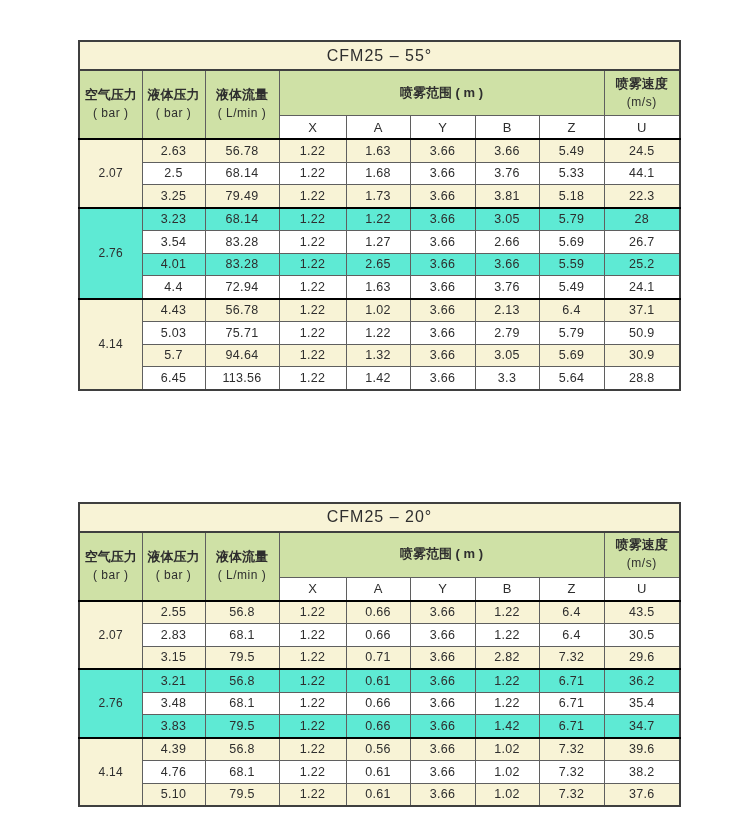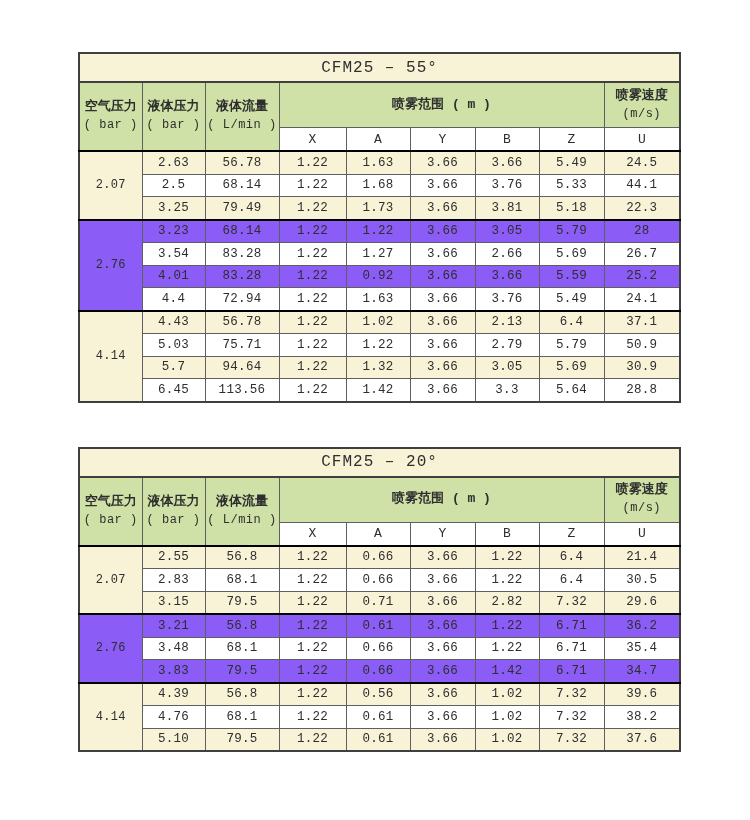--- a/index.html
+++ b/index.html
@@ -1,40 +1,40 @@
 <!DOCTYPE html>
 <html><head>
 <meta charset="utf-8">
 <style>
   html,body{margin:0;padding:0;}
   body{
     width:750px;height:820px;background:#ffffff;
     font-family:"Liberation Sans","DejaVu Sans",sans-serif;
     color:#333;overflow:hidden;
   }
-  .sheet{width:730px;height:820px;box-sizing:border-box;padding-top:52px;font-family:Liberation Mono, monospace;}
+  .sheet{width:730px;height:820px;box-sizing:border-box;padding-top:40px;}
   table.spec{
     border-collapse:collapse;table-layout:fixed;
     width:601px;margin-left:78px;
     border:2px solid #3f3f3f;
     empty-cells:show;
   }
-  table.spec + table.spec{margin-top:44px;}
+  table.spec + table.spec{margin-top:111px;}
   th,td{
     border:1px solid #5f5f5f;
     text-align:center;vertical-align:middle;
     padding:0;overflow:hidden;white-space:nowrap;
   }
   
   col.c1{width:63px}col.c2{width:63px}col.c3{width:74px}
   col.c4{width:67px}col.c5{width:64px}col.c6{width:65px}
   col.c7{width:64px}col.c8{width:65px}col.c9{width:76px}
   
   .cream{background:#f8f3d6;}
-  .green{background:#8b5cf6;}
+  .green{background:#5eead4;}
   .white{background:#ffffff;}
   
   tr.title-row th{
     height:27px;background:#f8f3d6;
     font-size:16px;font-weight:400;letter-spacing:1px;color:#2e2e2e;
     border-bottom:2px solid #3f3f3f;
   }
   
   tr.head-row th{
     height:44px;background:#cfe1a6;
@@ -152,21 +152,21 @@
           <td class="white">1.27</td>
           <td class="white">3.66</td>
           <td class="white">2.66</td>
           <td class="white">5.69</td>
           <td class="white">26.7</td>
         </tr>
         <tr>
           <td class="green">4.01</td>
           <td class="green">83.28</td>
           <td class="green">1.22</td>
-          <td class="green">0.92</td>
+          <td class="green">2.65</td>
           <td class="green">3.66</td>
           <td class="green">3.66</td>
           <td class="green">5.59</td>
           <td class="green">25.2</td>
         </tr>
         <tr>
           <td class="white">4.4</td>
           <td class="white">72.94</td>
           <td class="white">1.22</td>
           <td class="white">1.63</td>
@@ -266,21 +266,21 @@
     <tbody>
         <tr class="group-start">
           <td rowspan="3" class="group-label cream">2.07</td>
           <td class="cream">2.55</td>
           <td class="cream">56.8</td>
           <td class="cream">1.22</td>
           <td class="cream">0.66</td>
           <td class="cream">3.66</td>
           <td class="cream">1.22</td>
           <td class="cream">6.4</td>
-          <td class="cream">21.4</td>
+          <td class="cream">43.5</td>
         </tr>
         <tr>
           <td class="white">2.83</td>
           <td class="white">68.1</td>
           <td class="white">1.22</td>
           <td class="white">0.66</td>
           <td class="white">3.66</td>
           <td class="white">1.22</td>
           <td class="white">6.4</td>
           <td class="white">30.5</td>

